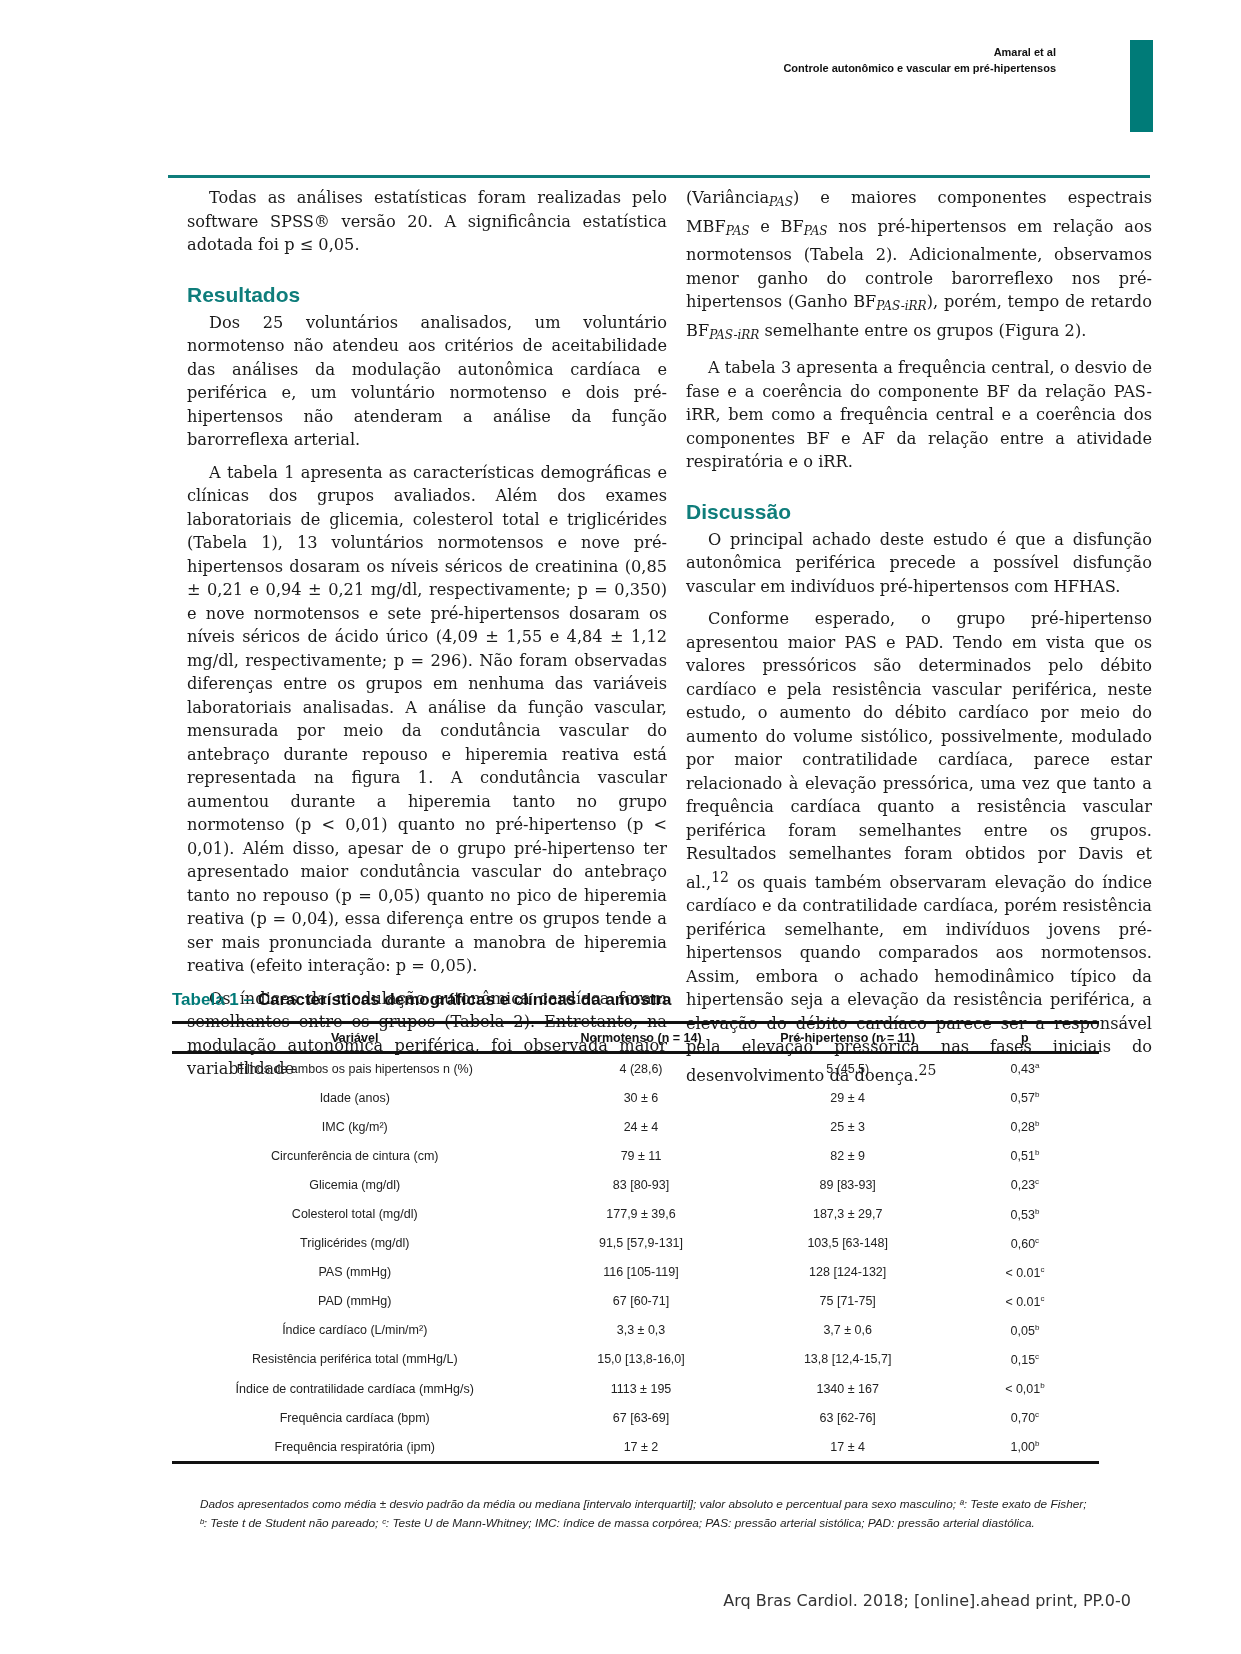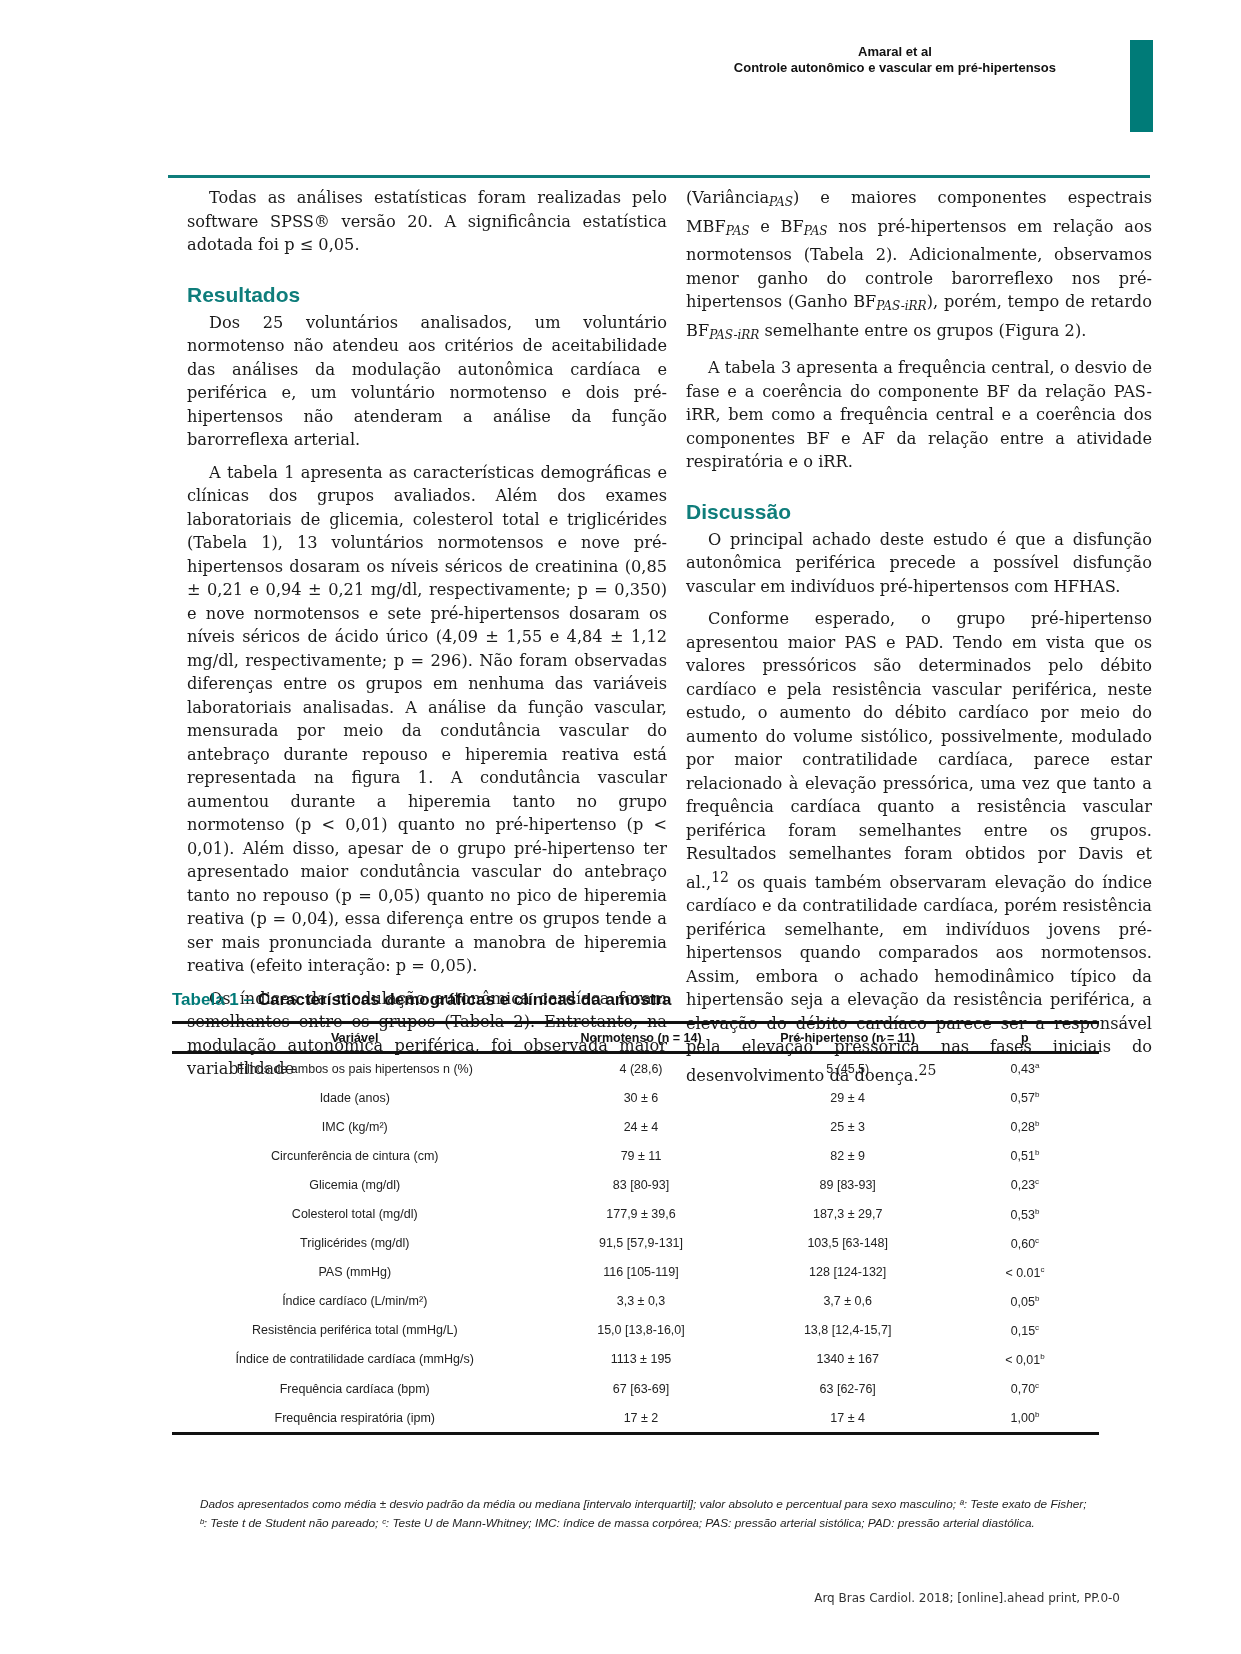--- a/index.html
+++ b/index.html
@@ -1,17 +1,17 @@
 <!DOCTYPE html>
 <html><head>
 <meta charset="utf-8">
 <style>
   html, body { margin: 0; padding: 0; background: #ffffff; }
   body { width: 1241px; height: 1654px; position: relative; overflow: hidden; color: #1a1a1a; }
-  #hdr-right { position: absolute; top: 44px; right: 185px; text-align: center; font-family: "Liberation Sans", sans-serif; font-size: 13px; font-weight: bold; line-height: 16px; color: #111; }
+  #hdr-right { position: absolute; top: 44px; right: 185px; text-align: right; font-family: "Liberation Sans", sans-serif; font-size: 11px; font-weight: bold; line-height: 16px; color: #111; }
   #teal-bar { position: absolute; left: 1130px; top: 40px; width: 23px; height: 92px; background: #007b78; }
   #rule-top { position: absolute; left: 168px; top: 175px; width: 982px; height: 3px; background: #0f7d7b; }
   .col { position: absolute; font-family: "DejaVu Serif", serif; font-size: 16.2px; line-height: 23.5px; text-align: justify; color: #1a1a1a; }
   #col-left { left: 175px; top: 186px; width: 480px; margin-left: 12px; }
   #col-right { left: 686px; top: 186px; width: 466px; }
   .col p { margin: 0 0 9px 0; text-indent: 22px; }
   .col h2 { font-family: "Liberation Sans", sans-serif; font-size: 21px; font-weight: bold; color: #0f7d7b; margin: 24px 0 2px 0; line-height: 28px; }
   sub { font-size: 12px; vertical-align: -3px; font-style: italic; }
   sup { font-size: 14px; vertical-align: 6px; }
   #table-caption { position: absolute; left: 172px; top: 990px; font-family: Liberation Sans, sans-serif; font-size: 17px; font-weight: bold; color: #111; }
@@ -19,21 +19,21 @@
   #table1 { position: absolute; left: 172px; top: 1021px; width: 927px; border-collapse: collapse; font-family: "Liberation Sans", sans-serif; font-size: 12.5px; color: #222; }
   #table1 thead th { font-weight: bold; font-size: 12.5px; height: 27px; padding: 0 8px; border-top: 3px solid #111; border-bottom: 3px solid #111; color: #111; }
   #table1 tbody td { height: 29.1px; padding: 0 8px; font-weight: normal; }
   #table1 tbody tr:last-child td { border-bottom: 3px solid #111; }
   #table1 th.c0, #table1 td.c0 { text-align: center; width: 370px; }
   #table1 th.c1, #table1 td.c1 { text-align: center; width: 200px; }
   #table1 th.c2, #table1 td.c2 { text-align: center; width: 200px; }
   #table1 th.c3, #table1 td.c3 { text-align: center; width: 140px; }
   .psup { font-size: 8px; vertical-align: 5px; }
   #footnote { position: absolute; left: 200px; top: 1495px; width: 920px; font-family: "Liberation Sans", sans-serif; font-style: italic; font-size: 11.8px; line-height: 19px; color: #222; }
-  #footer { position: absolute; right: 121px; top: 1591px; font-family: "DejaVu Sans", sans-serif; font-size: 12px; color: #333; }
+  #footer { position: absolute; right: 110px; top: 1591px; font-family: "DejaVu Sans", sans-serif; font-size: 16px; color: #333; }
 </style>
 </head>
 <body>
 
 <div id="hdr-right">
   <div>Amaral et al</div>
   <div>Controle autonômico e vascular em pré-hipertensos</div>
 </div>
 <div id="teal-bar"></div>
 <div id="rule-top"></div>
@@ -108,20 +108,26 @@
         <td class="c2">103,5 [63-148]</td>
         <td class="c3"><span>0,60</span><span class="psup">c</span></td>
       </tr>
       <tr>
         <td class="c0">PAS (mmHg)</td>
         <td class="c1">116 [105-119]</td>
         <td class="c2">128 [124-132]</td>
         <td class="c3"><span>&lt; 0.01</span><span class="psup">c</span></td>
       </tr>
       <tr>
+        <td class="c0">PAD (mmHg)</td>
+        <td class="c1">67 [60-71]</td>
+        <td class="c2">75 [71-75]</td>
+        <td class="c3"><span>&lt; 0.01</span><span class="psup">c</span></td>
+      </tr>
+      <tr>
         <td class="c0">Índice cardíaco (L/min/m²)</td>
         <td class="c1">3,3 ± 0,3</td>
         <td class="c2">3,7 ± 0,6</td>
         <td class="c3"><span>0,05</span><span class="psup">b</span></td>
       </tr>
       <tr>
         <td class="c0">Resistência periférica total (mmHg/L)</td>
         <td class="c1">15,0 [13,8-16,0]</td>
         <td class="c2">13,8 [12,4-15,7]</td>
         <td class="c3"><span>0,15</span><span class="psup">c</span></td>

